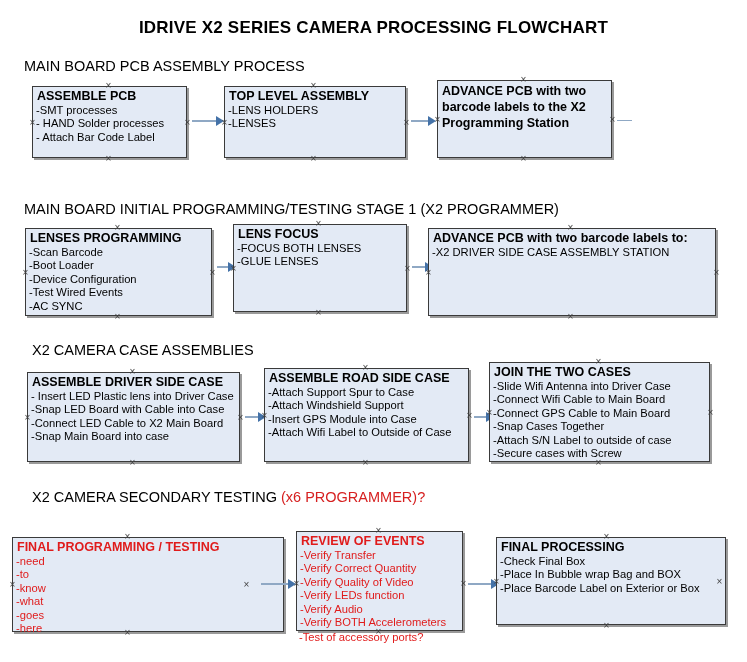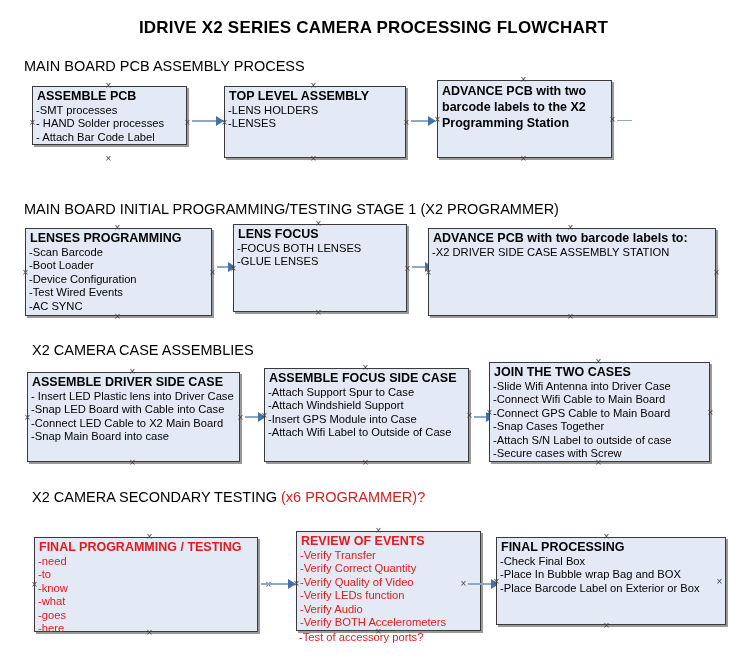--- a/index.html
+++ b/index.html
@@ -92,21 +92,21 @@
 <body>
 
 <div id="canvas">
 
   <div class="doc-title">IDRIVE X2  SERIES CAMERA PROCESSING FLOWCHART</div>
 
   <div class="section-head" style="left:24px;top:58px;">
     <span>MAIN BOARD PCB ASSEMBLY PROCESS</span><span class="accent"></span>
   </div>
 
-  <div class="box" style="left:32px;top:86px;width:155px;height:59px;">
+  <div class="box" style="left:32px;top:86px;width:155px;height:72px;">
     <div class="title">ASSEMBLE PCB</div>
     <div class="lines">
       <div class="line">-SMT processes</div>
       <div class="line">- HAND Solder processes</div>
       <div class="line">- Attach Bar Code Label</div>
     </div>
     <div class="handle" style="left:-5px;top:31px;"></div>
     <div class="handle" style="left:71px;top:-6px;"></div>
     <div class="handle" style="left:71px;top:67px;"></div>
     <div class="handle" style="left:150px;top:31px;"></div>
@@ -202,21 +202,21 @@
     <div class="handle" style="left:-5px;top:40px;"></div>
     <div class="handle" style="left:100px;top:-6px;"></div>
     <div class="handle" style="left:100px;top:85px;"></div>
     <div class="handle" style="left:208px;top:40px;"></div>
   </div>
 
   <div class="conn" style="left:245px;top:416px;width:18px;"></div>
   <div class="conn-head" style="left:258px;top:412px;"></div>
 
   <div class="box" style="left:264px;top:368px;width:205px;height:94px;">
-    <div class="title">ASSEMBLE FOCUS SIDE CASE</div>
+    <div class="title">ASSEMBLE ROAD SIDE CASE</div>
     <div class="lines">
       <div class="line">-Attach Support Spur to Case</div>
       <div class="line">-Attach Windshield Support</div>
       <div class="line">-Insert GPS Module into Case</div>
       <div class="line">-Attach Wifi Label to Outside of Case</div>
     </div>
     <div class="handle" style="left:-5px;top:42px;"></div>
     <div class="handle" style="left:96px;top:-6px;"></div>
     <div class="handle" style="left:96px;top:89px;"></div>
     <div class="handle" style="left:200px;top:42px;"></div>
@@ -238,40 +238,40 @@
     <div class="handle" style="left:-5px;top:45px;"></div>
     <div class="handle" style="left:104px;top:-6px;"></div>
     <div class="handle" style="left:104px;top:95px;"></div>
     <div class="handle" style="left:216px;top:45px;"></div>
   </div>
 
   <div class="section-head" style="left:32px;top:489px;">
     <span>X2 CAMERA SECONDARY TESTING </span><span class="accent">(x6 PROGRAMMER)?</span>
   </div>
 
-  <div class="box red" style="left:34px;top:537px;width:224px;height:95px;">
+  <div class="box red" style="left:12px;top:537px;width:272px;height:95px;">
     <div class="title">FINAL PROGRAMMING / TESTING</div>
     <div class="lines">
       <div class="line">-need</div>
       <div class="line">-to</div>
       <div class="line">-know</div>
       <div class="line">-what</div>
       <div class="line">-goes</div>
       <div class="line">-here</div>
     </div>
     <div class="handle" style="left:-5px;top:42px;"></div>
     <div class="handle" style="left:110px;top:-6px;"></div>
     <div class="handle" style="left:110px;top:90px;"></div>
     <div class="handle" style="left:229px;top:42px;"></div>
   </div>
 
   <div class="conn" style="left:261px;top:583px;width:32px;"></div>
   <div class="conn-head" style="left:288px;top:579px;"></div>
 
-  <div class="box red" style="left:296px;top:531px;width:185px;height:100px;">
+  <div class="box red" style="left:296px;top:531px;width:167px;height:100px;">
     <div class="title">REVIEW OF EVENTS</div>
     <div class="lines">
       <div class="line">-Verify Transfer</div>
       <div class="line">-Verify Correct Quantity</div>
       <div class="line">-Verify Quality of Video</div>
       <div class="line">-Verify LEDs function</div>
       <div class="line">-Verify Audio</div>
       <div class="line">-Verify BOTH Accelerometers</div>
     </div>
     <div class="handle" style="left:-5px;top:47px;"></div>

